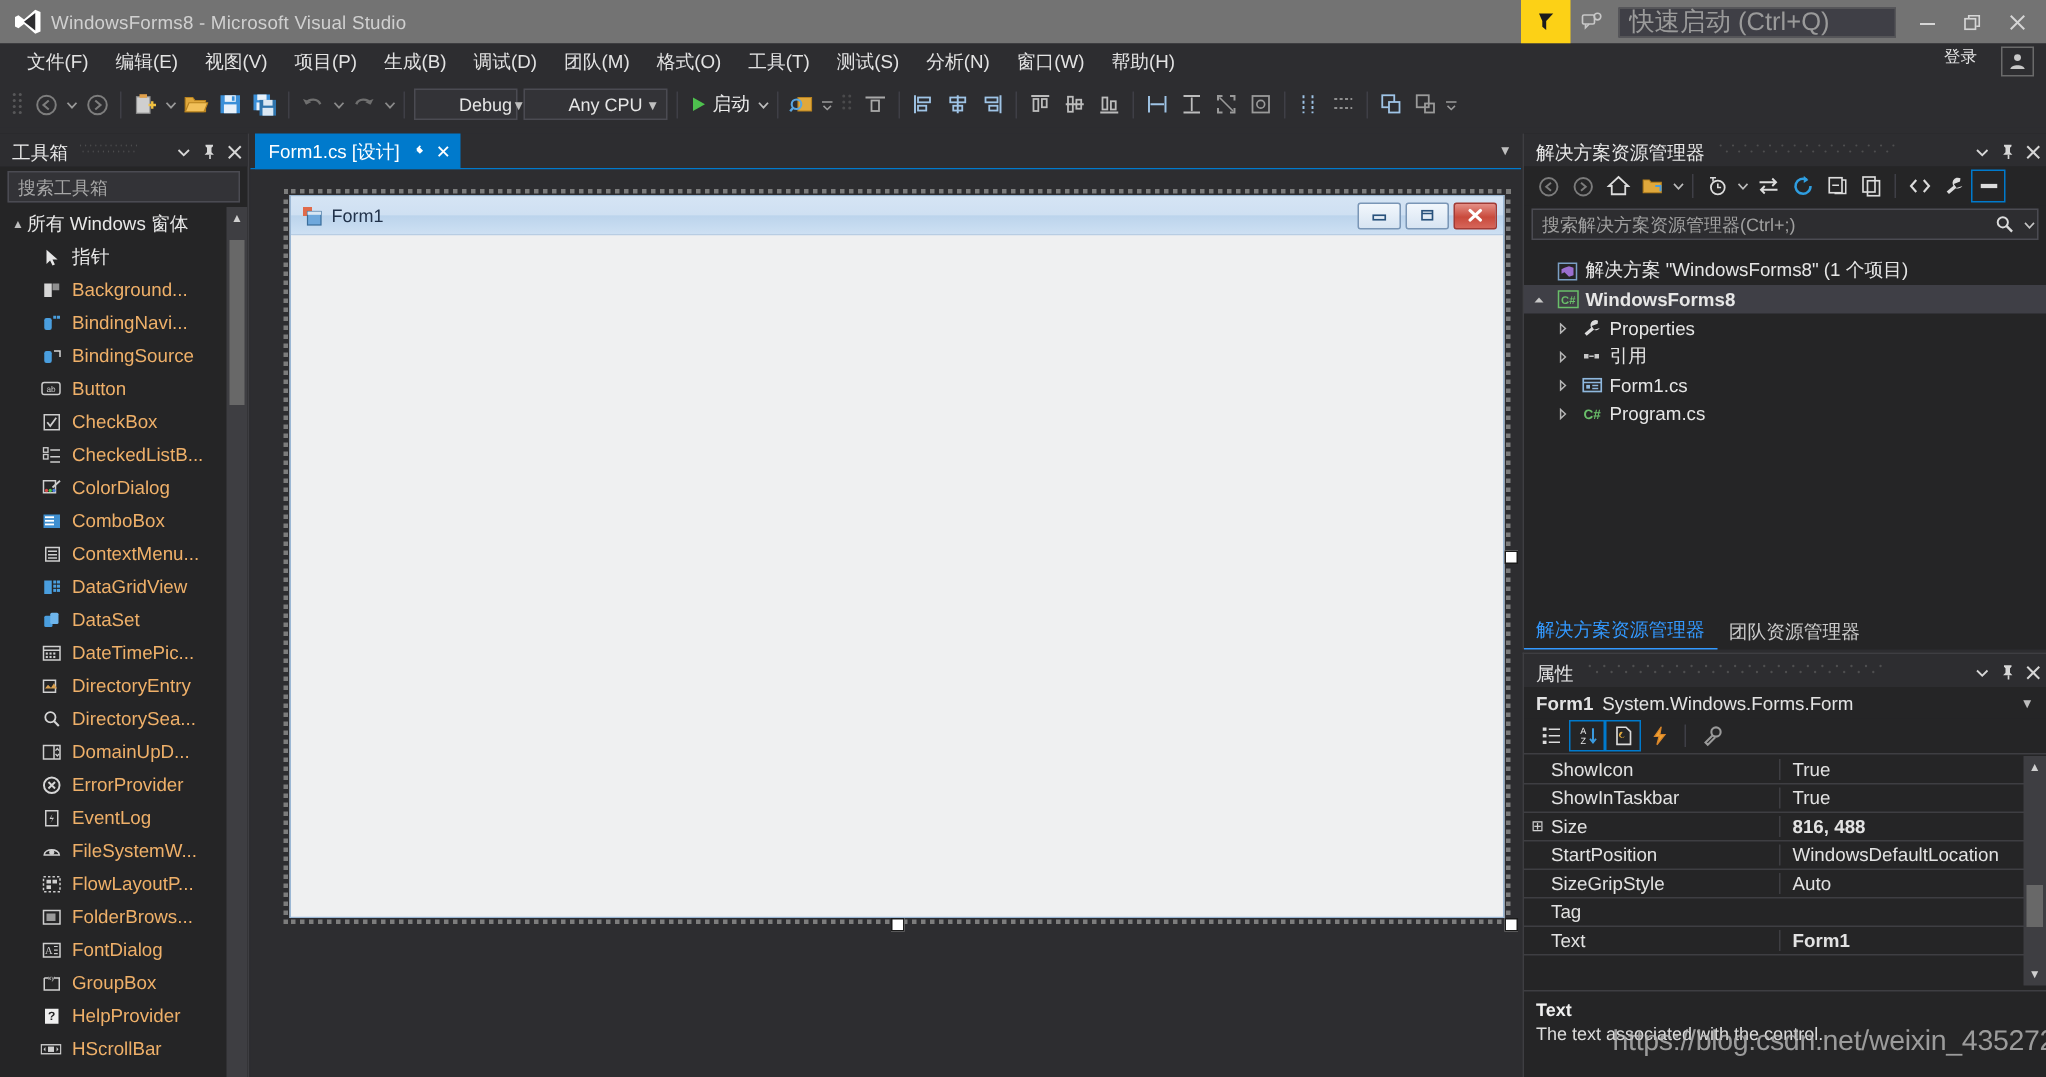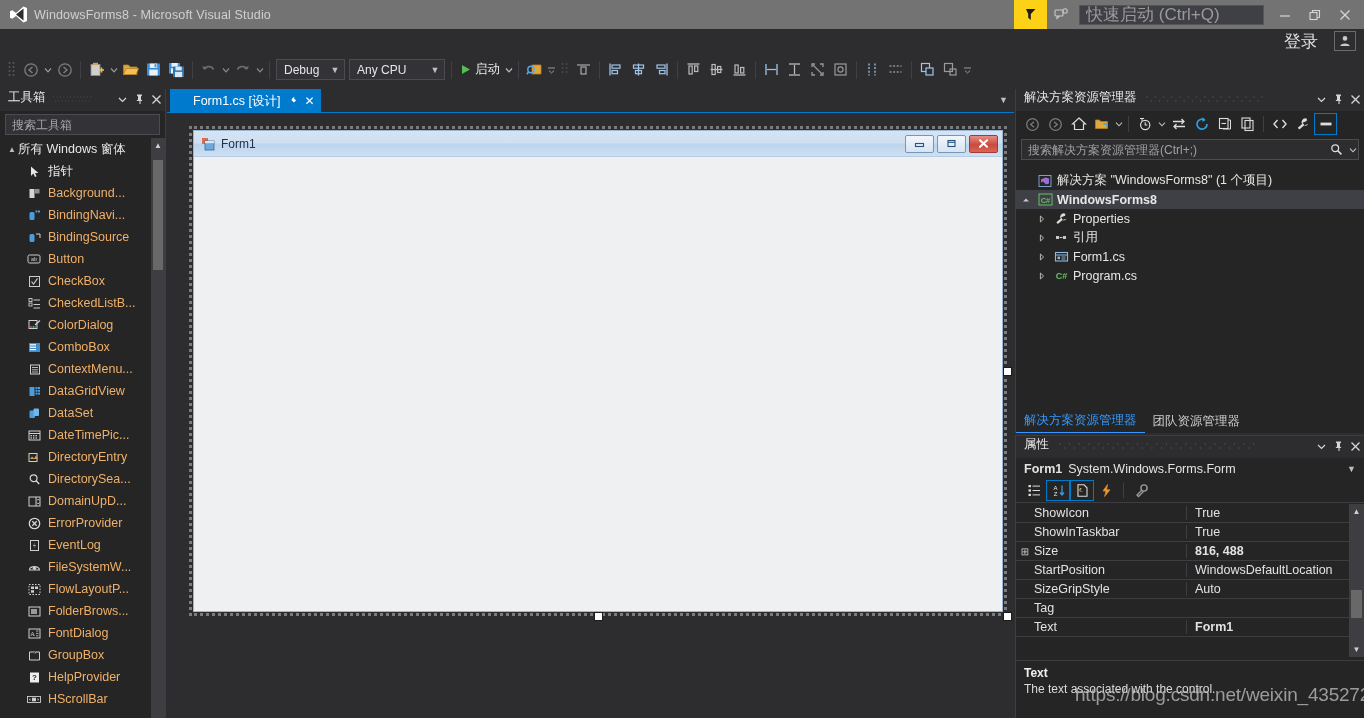--- a/index.html
+++ b/index.html
@@ -47,21 +47,21 @@
 
   
   .menubar {
     position:absolute; left:0; top:29px; width:1364px; height:25px;
     background:#2d2d30; display:flex; align-items:center; padding-left:9px;
   }
   .menu-item {
     font-size:12.5px; color:#e3e3e3; padding:3px 9px; white-space:nowrap;
   }
   .signin {
-    position:absolute; right:46px; top:30px; font-size:17px; color:#e3e3e3;
+    position:absolute; right:46px; top:30px; font-size:11px; color:#e3e3e3;
   }
   .acct-btn {
     position:absolute; right:8px; top:31px; width:22px; height:20px;
     border:1px solid #6a6a6a; display:flex; align-items:center; justify-content:center;
   }
 
   
   .toolbar {
     position:absolute; left:0; top:54px; width:1364px; height:31px;
     background:#2d2d30; display:flex; align-items:center; padding-left:4px;
@@ -71,32 +71,32 @@
     height:23px; min-width:23px; display:flex; align-items:center; justify-content:center;
     padding:0 2px;
   }
   .tsep { width:1px; height:18px; background:#3f3f46; margin:0 4px; }
   .tdrop { width:11px; height:23px; display:flex; align-items:center; justify-content:center; }
   .combo {
     height:21px; background:#333337; border:1px solid #4b4b52;
     display:flex; align-items:center; padding:0 2px 0 7px; color:#e6e6e6;
     font-size:12px; margin:0 2px;
   }
-  .combo .cl { flex:1; white-space:nowrap; }
+  .combo .cl { flex:1; white-space:nowrap;margin-left:22px; }
   .combo .ca { width:14px; text-align:center; color:#bfbfbf; font-size:9px; }
   .start-btn { display:flex; align-items:center; height:23px; padding:0 3px; }
   .start-btn .lbl { font-size:12.5px; color:#eaeaea; margin-left:3px; }
 
   
   .toolbox {
     position:absolute; left:0; top:89px; width:166px; height:629px;
     background:#252526; border-right:1px solid #3e3e42;
   }
   .panel-head {
-    height:22px; display:flex; align-items:flex-start; padding-left:8px;
+    height:22px; display:flex; align-items:flex-end; padding-left:8px;
     background:#2d2d30;
   }
   .panel-title { font-size:12.5px; color:#e8e8e8; white-space:nowrap; }
   .dotfill { flex:1; height:100%; margin:0 6px; opacity:.55; }
   .ph-btn { width:17px; height:20px; display:flex; align-items:center; justify-content:center; color:#d4d4d4; }
   .tbx-search {
     margin:3px 5px 2px 5px; height:21px; background:#333337; border:1px solid #4b4b52;
     display:flex; align-items:center; padding-left:6px;
   }
   .tbx-search input {
@@ -124,21 +124,21 @@
   }
   .tbx-thumb { position:absolute; left:2px; top:22px; width:10px; height:110px; background:#686868; }
   .tbx-arrow { position:absolute; left:0; width:14px; height:14px; display:flex; align-items:center; justify-content:center; color:#cfcfcf; font-size:8px; }
 
   
   .tabstrip {
     position:absolute; left:167px; top:89px; width:847px; height:24px; background:#2d2d30;
   }
   .tab-active {
     position:absolute; left:3px; top:0; height:24px; background:#007acc;
-    display:flex; align-items:center; padding:0 6px 0 23px; color:#ffffff; font-size:12.5px;
+    display:flex; align-items:center; padding:0 6px 0 9px; color:#ffffff; font-size:12.5px;
   }
   .tab-pin { margin-left:7px; font-size:11px; color:#ffffff; }
   .tab-close { margin-left:6px; font-size:12px; color:#ffffff; }
   .tab-chevron { position:absolute; right:6px; top:6px; color:#bfbfbf; font-size:9px; }
   .tab-underline { position:absolute; left:167px; top:112px; width:847px; height:1px; background:#007acc; }
 
   .designer {
     position:absolute; left:167px; top:113px; width:847px; height:605px; background:#2d2d30;
   }
   
@@ -300,20 +300,35 @@
       </div>
       <div class="wbtn">
         <svg class="svgi" width="12" height="12" viewBox="0 0 12 12">
           <line x1="1.5" y1="1.5" x2="10.5" y2="10.5" stroke="#d6d6d6" stroke-width="1.3"></line>
           <line x1="10.5" y1="1.5" x2="1.5" y2="10.5" stroke="#d6d6d6" stroke-width="1.3"></line>
         </svg>
       </div>
     </div>
   </div>
 
+  <div class="menubar">
+    <div class="menu-item">文件(F)</div>
+    <div class="menu-item">编辑(E)</div>
+    <div class="menu-item">视图(V)</div>
+    <div class="menu-item">项目(P)</div>
+    <div class="menu-item">生成(B)</div>
+    <div class="menu-item">调试(D)</div>
+    <div class="menu-item">团队(M)</div>
+    <div class="menu-item">格式(O)</div>
+    <div class="menu-item">工具(T)</div>
+    <div class="menu-item">测试(S)</div>
+    <div class="menu-item">分析(N)</div>
+    <div class="menu-item">窗口(W)</div>
+    <div class="menu-item">帮助(H)</div>
+  </div>
   <div class="signin">登录</div>
   <div class="acct-btn">
     <svg class="svgi" width="14" height="14" viewBox="0 0 14 14">
       <circle cx="7" cy="4.4" r="2.3" fill="#c9c9c9"></circle>
       <path d="M2.2 12 C2.6 8.6 11.4 8.6 11.8 12 z" fill="#c9c9c9"></path>
     </svg>
   </div>
 
   <div class="toolbar">
     <div class="grip">

